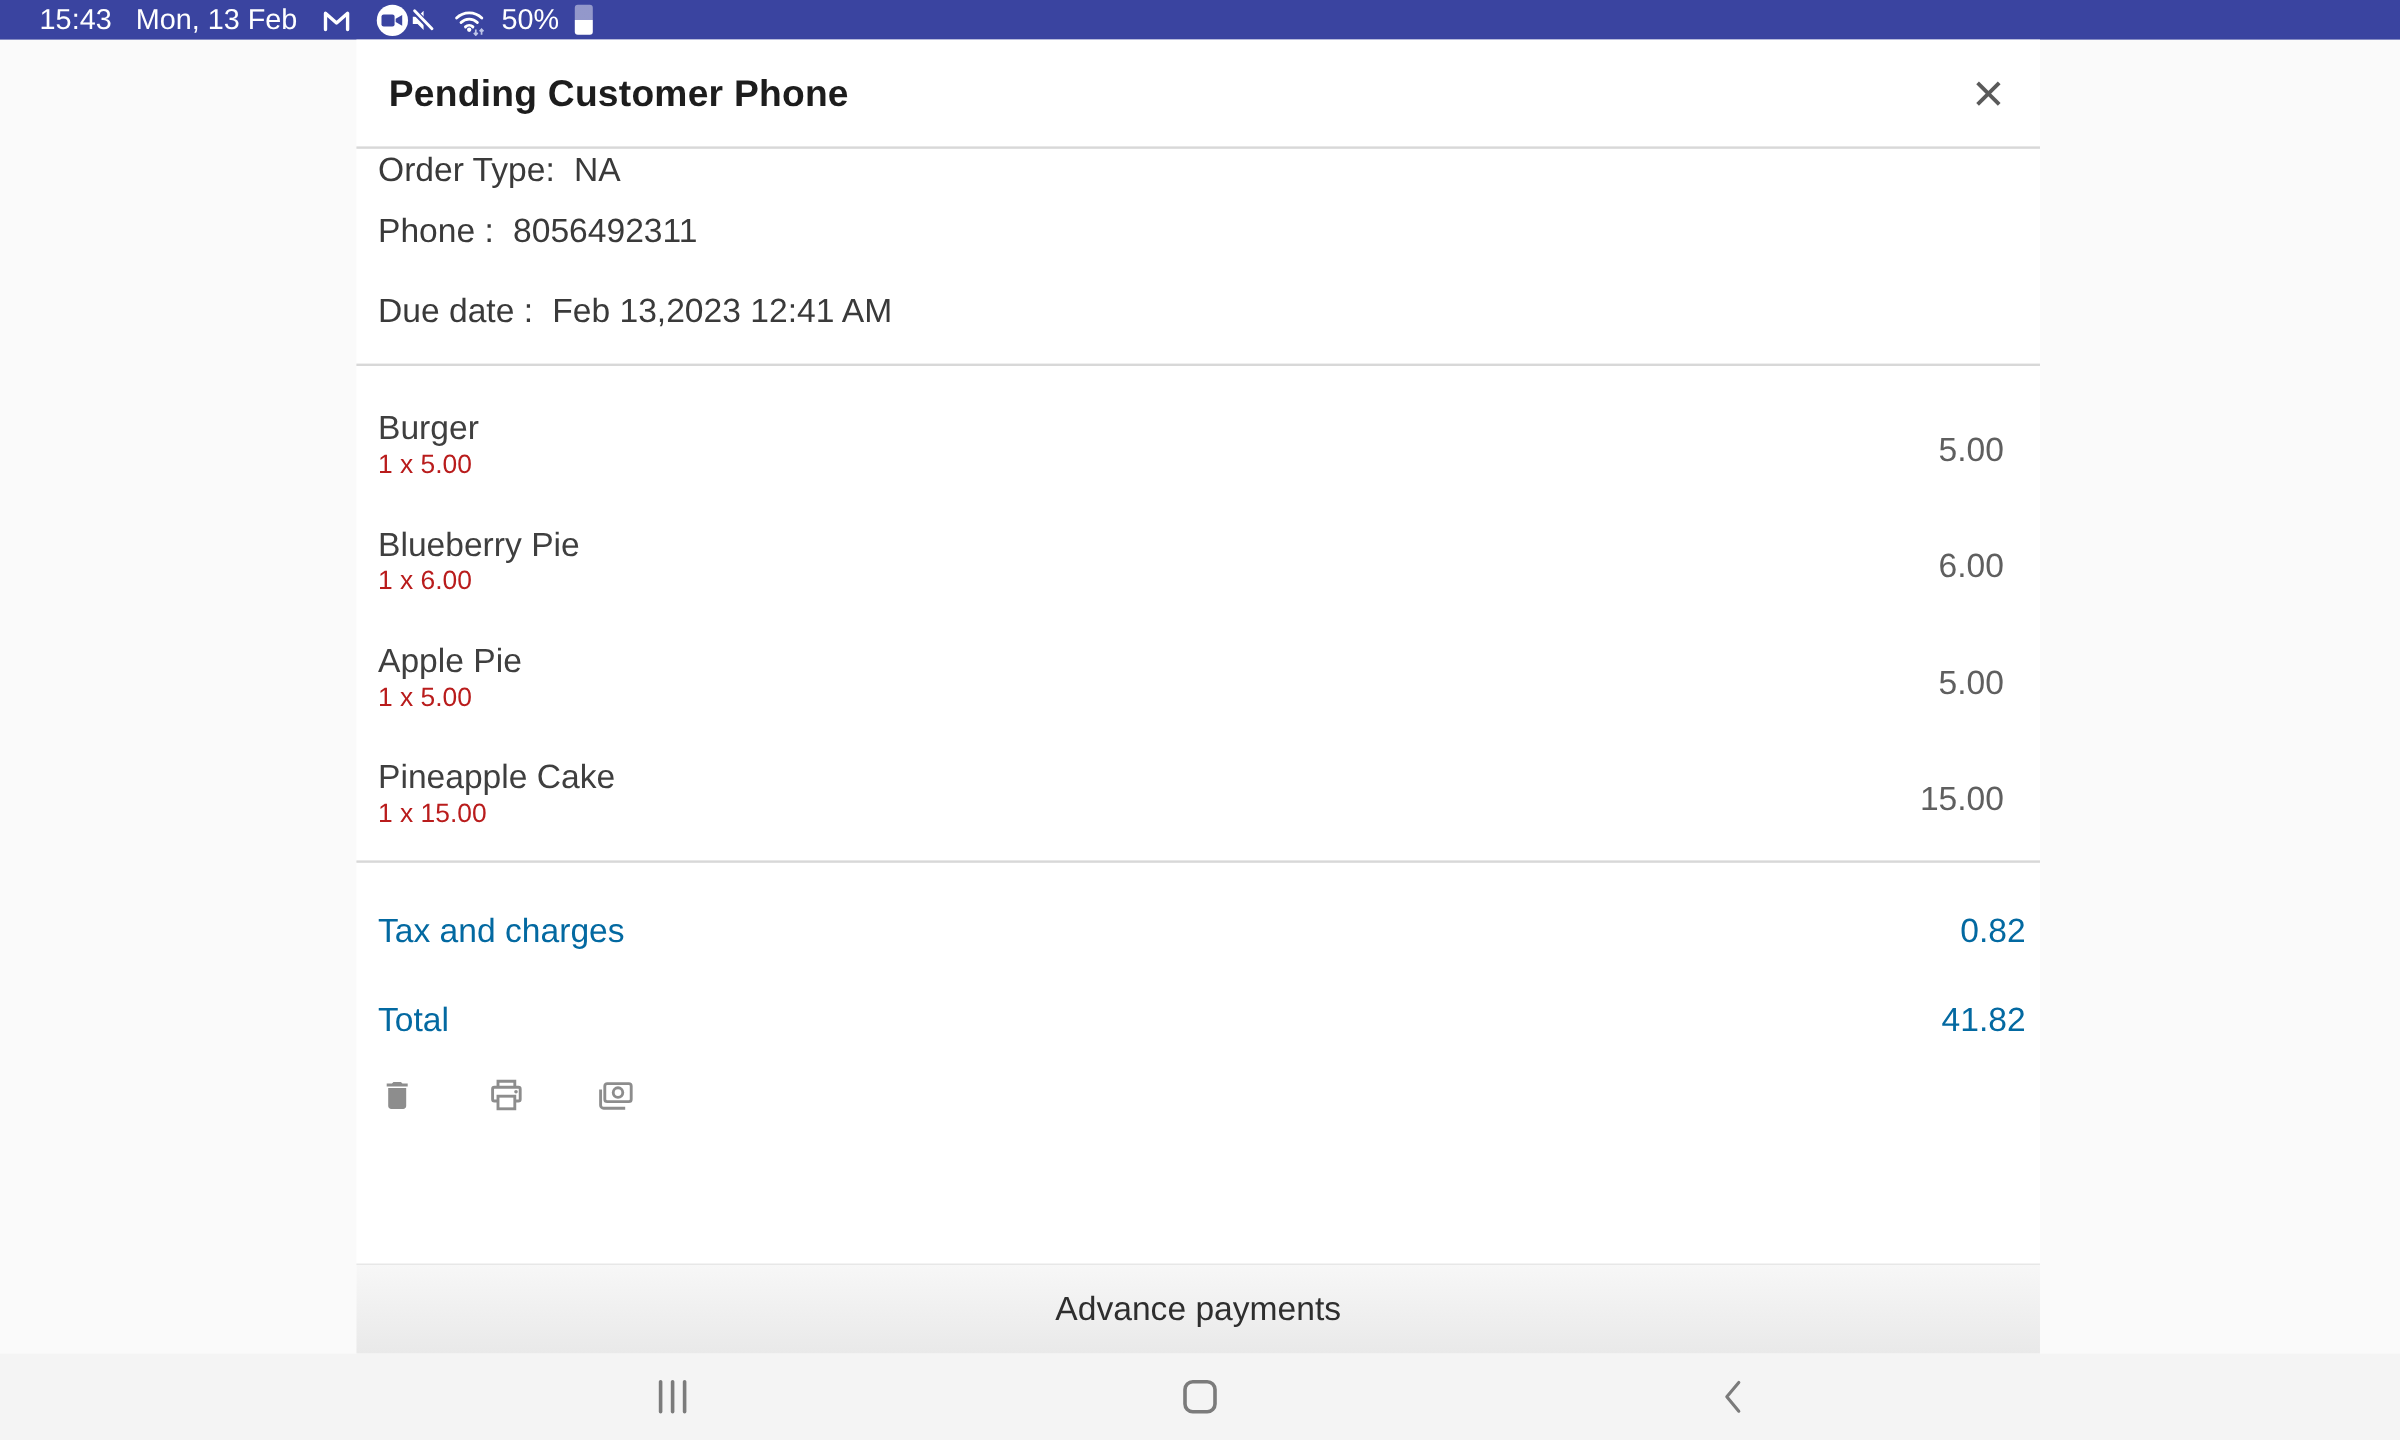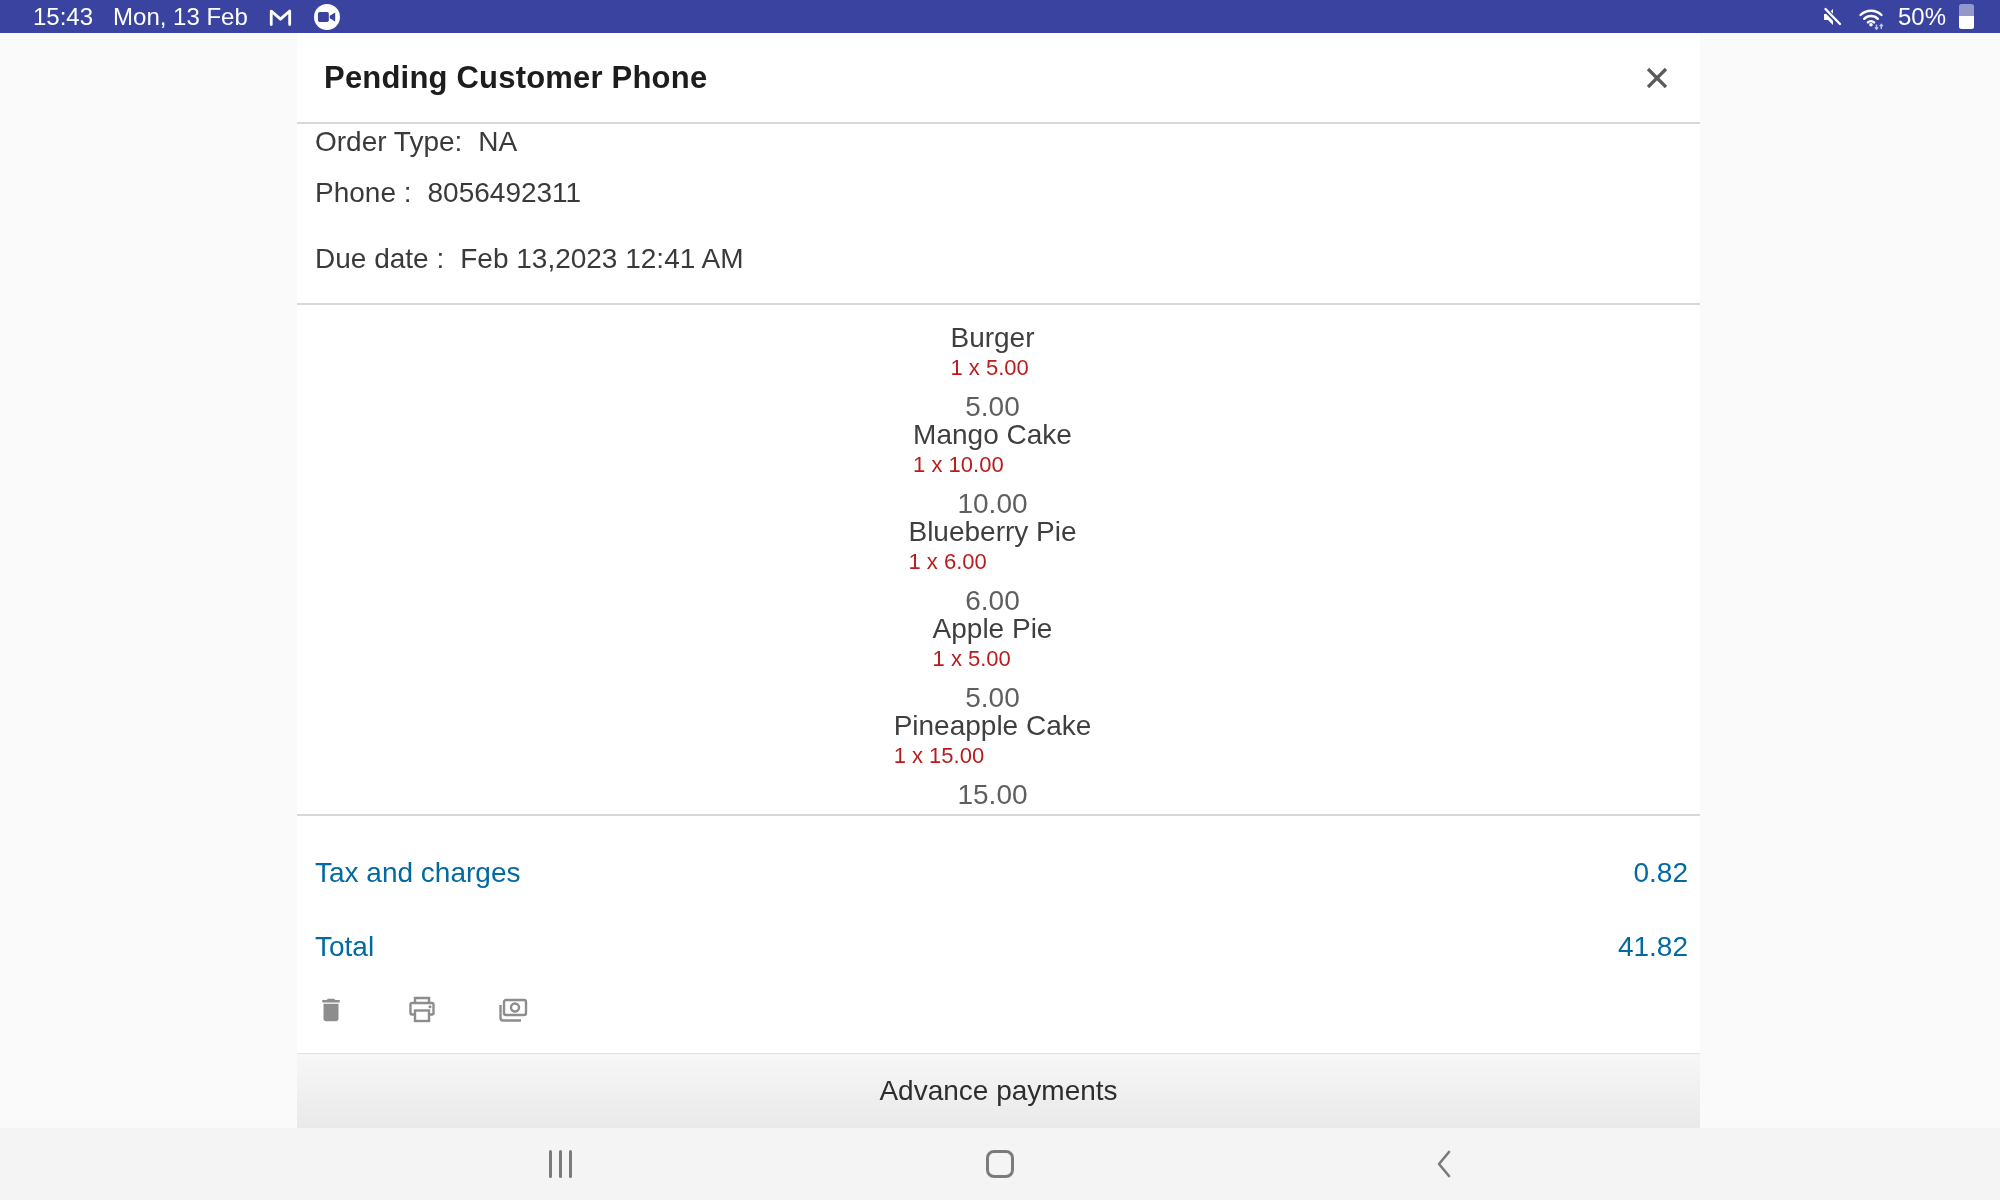--- a/index.html
+++ b/index.html
@@ -1,22 +1,22 @@
 <!DOCTYPE html>
 <html><head>
 <meta charset="utf-8">
 <style>
   html,body{margin:0;padding:0;}
   body{font-family:"Liberation Sans", sans-serif; background:#fafafa;}
   .screen{position:relative;width:2000px;height:1200px;background:#fafafa;overflow:hidden;}
 
   
   .status-bar{position:absolute;left:0;top:0;width:2000px;height:33px;background:#3a44a0;
-    display:flex;align-items:center;justify-content:space-between;box-sizing:border-box;
-    padding:0 26px 0 33px;color:#fff;font-size:24px;}
+    display:flex;align-items:center;box-sizing:border-box;
+    padding:0 12px 0 33px;color:#fff;font-size:24px;}
   .sb-left{display:flex;align-items:center;gap:20px;}
   .sb-right{display:flex;align-items:center;gap:13px;}
   .sb-icon{display:flex;align-items:center;}
   .record-badge{width:26px;height:26px;border-radius:50%;background:#fff;display:flex;align-items:center;justify-content:center;}
   .battery{width:15px;height:25px;border-radius:2.5px;
     background:linear-gradient(to bottom, rgba(255,255,255,0.45) 0 50%, #ffffff 50% 100%);}
 
   
   .dialog{position:absolute;left:297px;top:33px;width:1403px;height:1095px;background:#ffffff;
     display:flex;flex-direction:column;box-sizing:border-box;}
@@ -27,21 +27,21 @@
 
   .order-info{height:181px;flex:none;box-sizing:border-box;padding:0 30px 0 18px;
     border-bottom:2px solid #d8d8d8;font-size:28px;color:#3a3a3a;}
   .info-line{line-height:36px;}
   .info-line .val{margin-left:16px;}
   .il-1{}
   .il-2{margin-top:15px;}
   .il-3{margin-top:30px;}
 
   .items{flex:none;padding:16px 30px 0 18px;}
-  .item-row{height:97px;display:flex;align-items:center;justify-content:space-between;flex-direction:column;}
+  .item-row{height:97px;display:flex;align-items:center;justify-content:space-between;}
   .item-name{font-size:28px;line-height:34px;color:#3f3f3f;}
   .item-qty{font-size:22px;line-height:26px;color:#b91c1c;}
   .item-amount{font-size:28px;color:#5f5f5f;margin-top:10px;}
 
   .divider{height:2px;background:#d8d8d8;margin-top:8px;flex:none;}
 
   .summary{flex:none;padding:0 12px 0 18px;font-size:28px;color:#0369a1;}
   .summary-row{height:40px;display:flex;align-items:center;justify-content:space-between;}
   .sum-tax{margin-top:37px;}
   .sum-total{margin-top:34px;}
@@ -137,27 +137,20 @@
     <div class="items">
       <div class="item-row">
         <div>
           <div class="item-name">Burger</div>
           <div class="item-qty">1 x 5.00</div>
         </div>
         <div class="item-amount">5.00</div>
       </div>
       <div class="item-row">
         <div>
-          <div class="item-name">Mango Cake</div>
-          <div class="item-qty">1 x 10.00</div>
-        </div>
-        <div class="item-amount">10.00</div>
-      </div>
-      <div class="item-row">
-        <div>
           <div class="item-name">Blueberry Pie</div>
           <div class="item-qty">1 x 6.00</div>
         </div>
         <div class="item-amount">6.00</div>
       </div>
       <div class="item-row">
         <div>
           <div class="item-name">Apple Pie</div>
           <div class="item-qty">1 x 5.00</div>
         </div>

